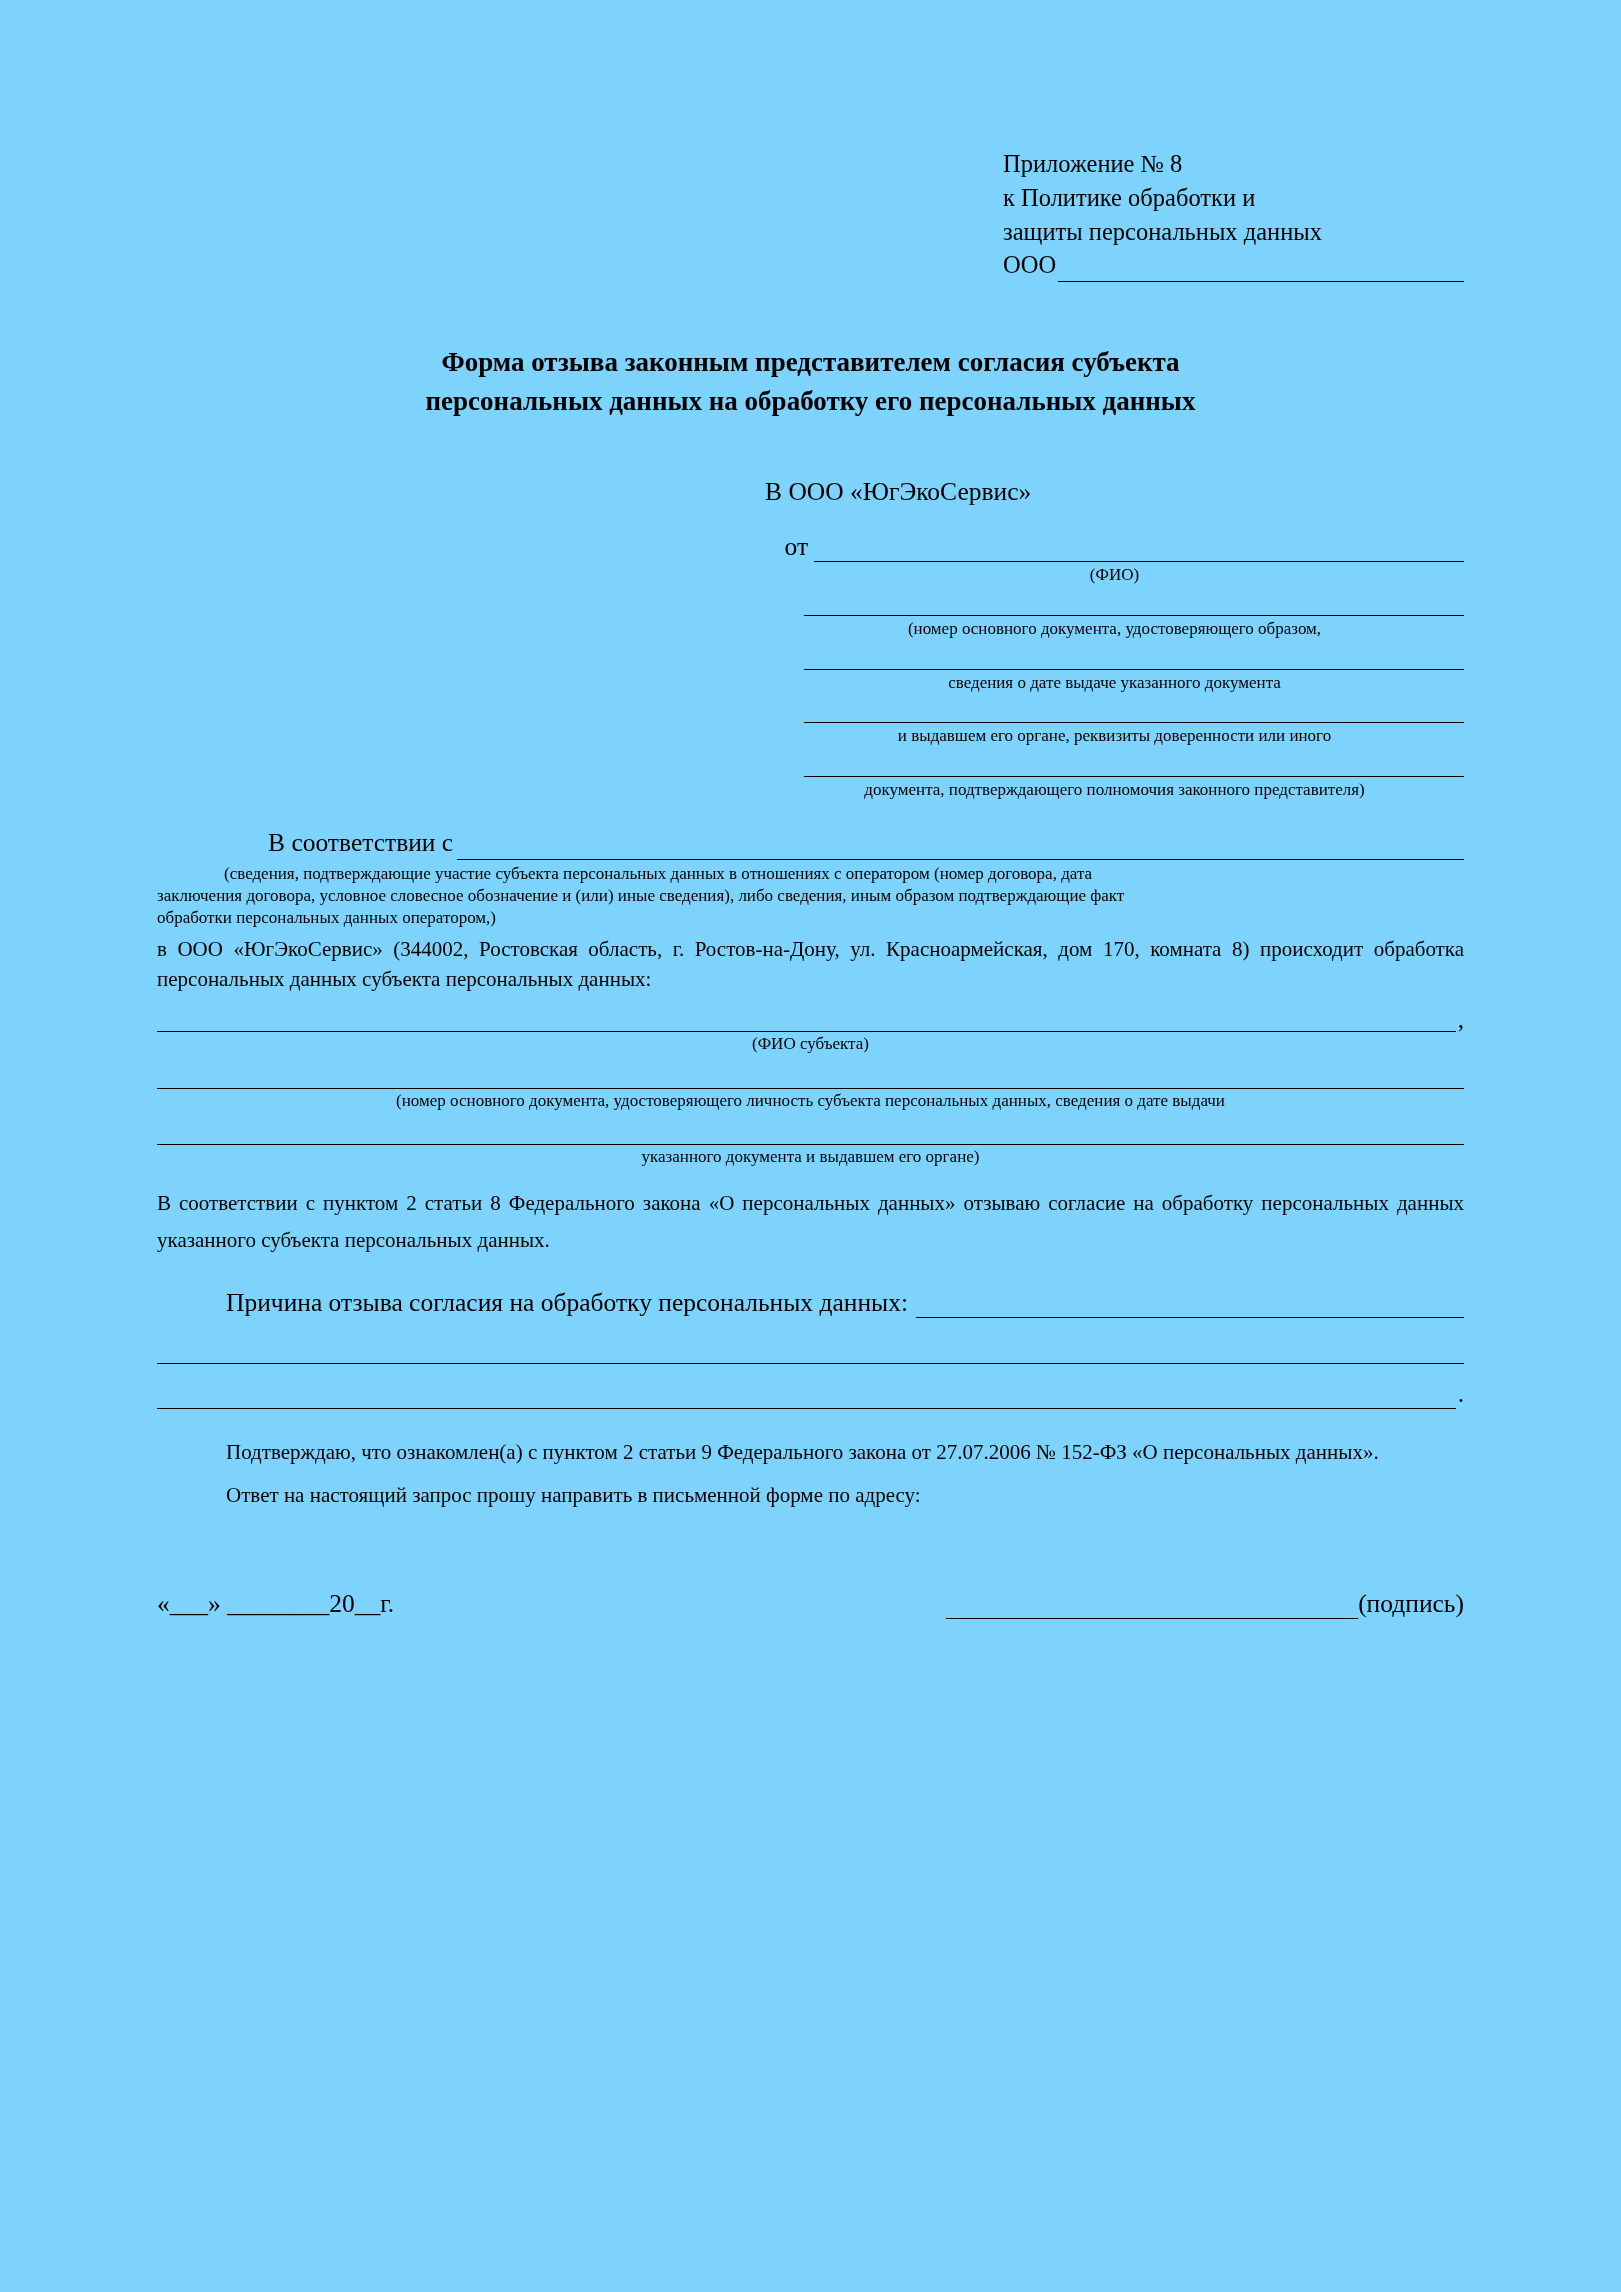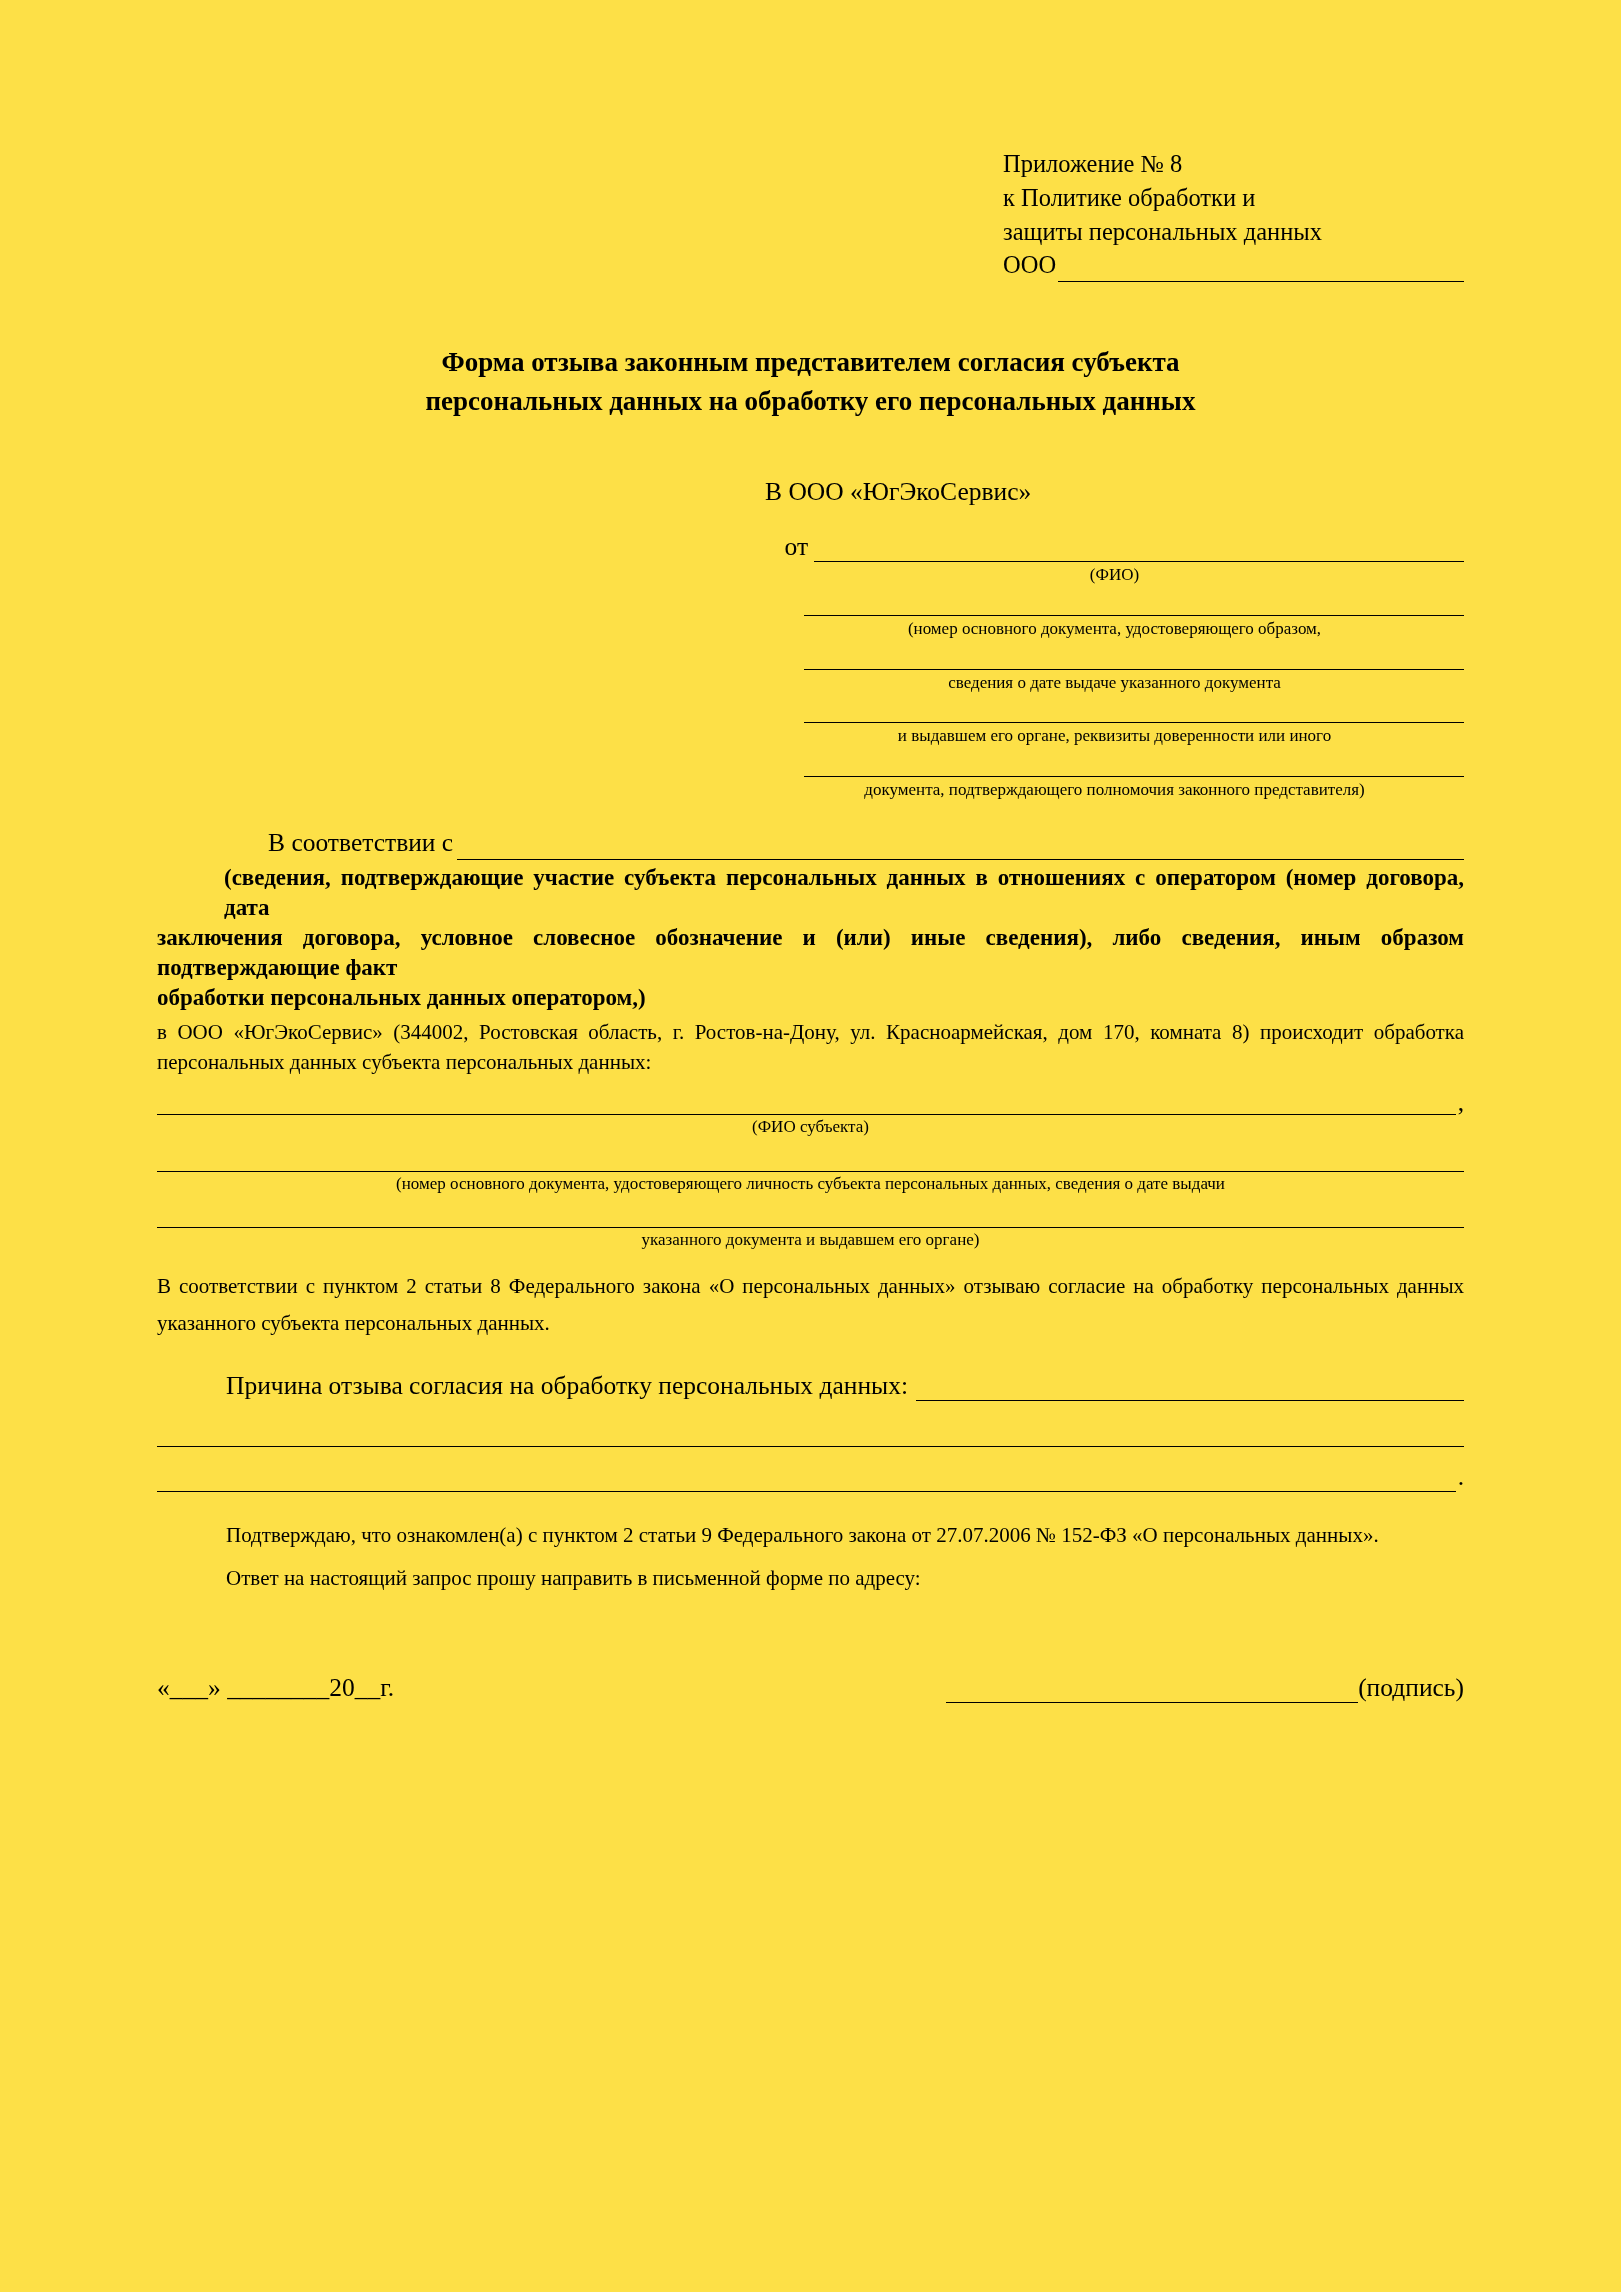--- a/index.html
+++ b/index.html
@@ -9,21 +9,21 @@
   }
   body {
     font-family: "Liberation Serif", "DejaVu Serif", serif;
     color: #000000;
   }
   .page {
     position: relative;
     width: 1621px;
     height: 2293px;
     margin: 0 auto;
-    background: #fde047;
+    background: #7dd3fc;
     box-sizing: border-box;
     padding: 147px 157px 59px 157px;
   }
   .inner {
     position: relative;
     width: 100%;
     height: 100%;
   }
 
   
@@ -116,25 +116,24 @@
   .row-inline .txt { white-space: nowrap; margin-left: 42px; }
   .row-inline .rule {
     flex: 1 1 auto;
     border-bottom: 1.5px solid #000;
     height: 19.6px;
     margin-left: 3.9px;
   }
   .indent { padding-left: 69px; }
 
   .small-cap-block {
-    font-size: 23px;
+    font-size: 17px;
     line-height: 1.3;
     text-align: justify;
     margin-top: 2.9px;
-    font-weight: bold;
   }
   .small-cap-block .firstline {
     padding-left: 67px;
   }
 
   .para {
     font-size: 21px;
     line-height: 1.4;
     text-align: justify;
     margin-top: 5.9px;

